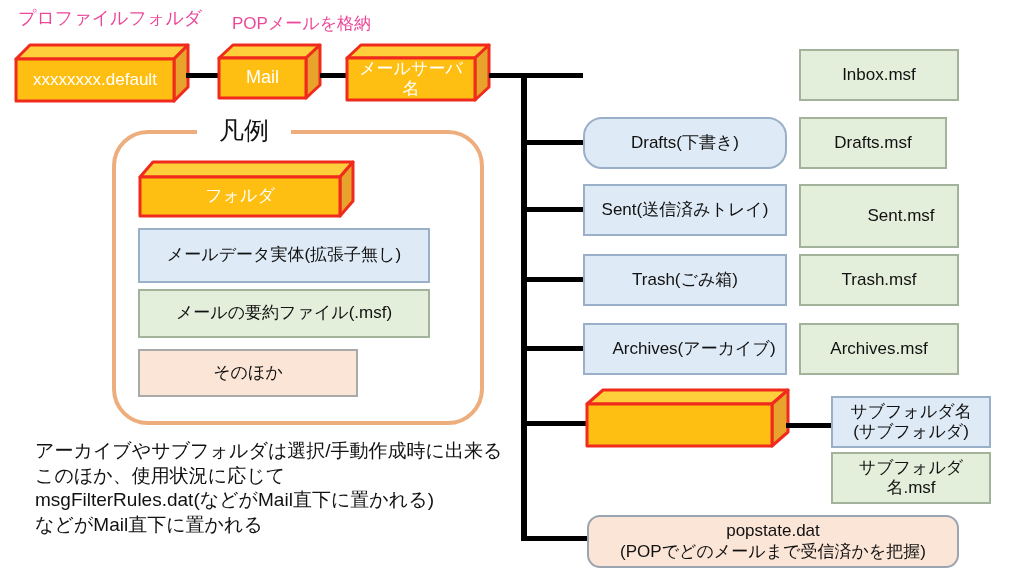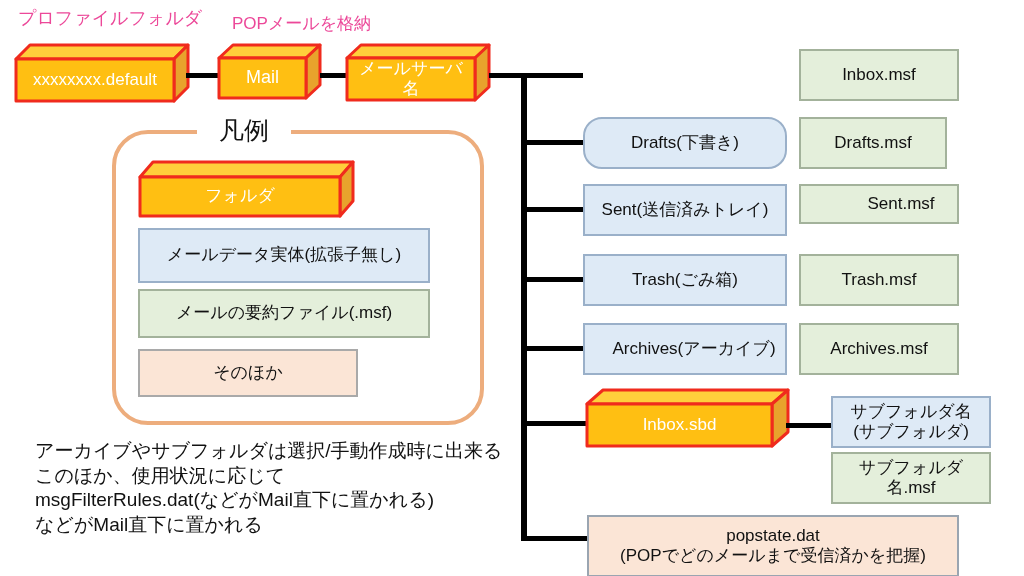--- a/index.html
+++ b/index.html
@@ -68,39 +68,38 @@
   <div class="hline" style="left:524px;top:421px;width:63px;height:5px;"></div>
   <div class="hline" style="left:524px;top:536px;width:63px;height:5px;"></div>
 
   <div class="fbox blue" style="left:583px;top:117px;width:204px;height:52px;border-radius:19px;">Drafts(下書き)</div>
   <div class="fbox blue" style="left:583px;top:184px;width:204px;height:52px;">Sent(送信済みトレイ)</div>
   <div class="fbox blue" style="left:583px;top:254px;width:204px;height:52px;">Trash(ごみ箱)</div>
   <div class="fbox blue" style="left:583px;top:323px;width:204px;height:52px;padding-left:18px;">Archives(アーカイブ)</div>
 
   <div class="fbox green" style="left:799px;top:49px;width:160px;height:52px;">Inbox.msf</div>
   <div class="fbox green" style="left:799px;top:117px;width:148px;height:52px;">Drafts.msf</div>
-  <div class="fbox green" style="left:799px;top:184px;width:160px;height:40px;padding-left:44px;">Sent.msf</div>
+  <div class="fbox green" style="left:799px;top:184px;width:160px;height:64px;padding-left:44px;">Sent.msf</div>
   <div class="fbox green" style="left:799px;top:254px;width:160px;height:52px;">Trash.msf</div>
   <div class="fbox green" style="left:799px;top:323px;width:160px;height:52px;">Archives.msf</div>
 
   <div class="box3d" style="left: 585px; top: 388px; width: 205px; height: 60px;">
       <svg width="205" height="60" viewBox="0 0 205 60">
         <polygon points="2,16 18,2 203,2 187,16" fill="#ffcf3b" stroke="#f02b1d" stroke-width="3" stroke-linejoin="round"></polygon>
         <polygon points="187,16 203,2 203,44 187,58" fill="#e8a32c" stroke="#f02b1d" stroke-width="3" stroke-linejoin="round"></polygon>
         <polygon points="2,16 187,16 187,58 2,58" fill="#ffbf12" stroke="#f02b1d" stroke-width="3" stroke-linejoin="round"></polygon>
       </svg>
-    <div class="box3d-label" style="inset: 16px 18px 3px 2px;">Inbox.sbd</div>
   </div>
   <div class="hline" style="left:786px;top:423px;width:45px;height:5px;"></div>
   <div class="fbox blue" style="left:831px;top:396px;width:160px;height:52px;">サブフォルダ名
 (サブフォルダ)</div>
   <div class="fbox green" style="left:831px;top:452px;width:160px;height:52px;">サブフォルダ
 名.msf</div>
 
-  <div class="fbox peach" style="left:587px;top:515px;width:372px;height:62px;border-color:#9aa5b1;">popstate.dat
+  <div class="fbox peach" style="left:587px;top:515px;width:372px;height:53px;border-color:#9aa5b1;border-radius:13px;">popstate.dat
 (POPでどのメールまで受信済かを把握)</div>
 
   <div class="legend-frame"></div>
   <div class="legend-title">凡例</div>
   <div class="box3d" style="left: 138px; top: 160px; width: 217px; height: 58px;">
       <svg width="217" height="58" viewBox="0 0 217 58">
         <polygon points="2,17 15,2 215,2 202,17" fill="#ffcf3b" stroke="#f02b1d" stroke-width="3" stroke-linejoin="round"></polygon>
         <polygon points="202,17 215,2 215,41 202,56" fill="#e8a32c" stroke="#f02b1d" stroke-width="3" stroke-linejoin="round"></polygon>
         <polygon points="2,17 202,17 202,56 2,56" fill="#ffbf12" stroke="#f02b1d" stroke-width="3" stroke-linejoin="round"></polygon>
       </svg>

